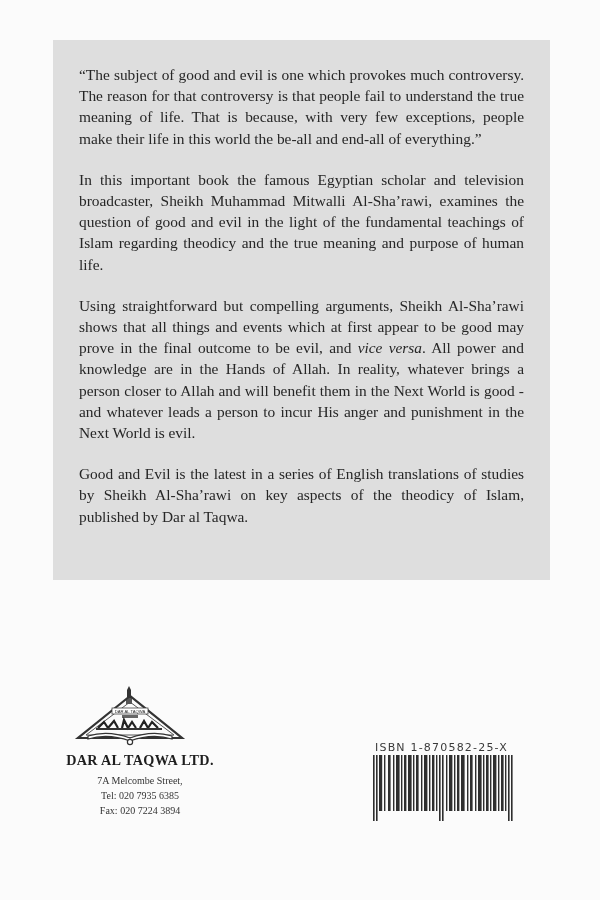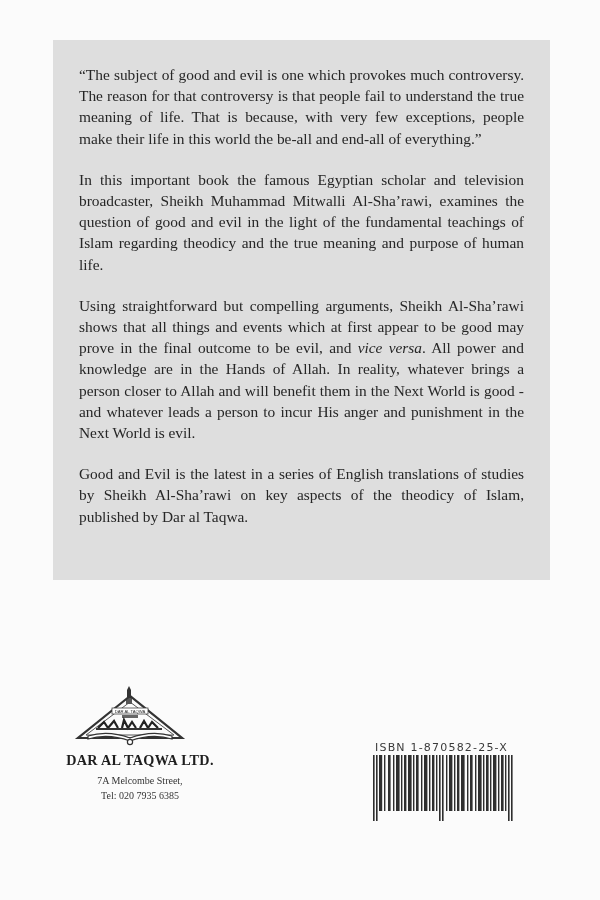--- a/index.html
+++ b/index.html
@@ -125,20 +125,21 @@
 
     <path d="M14 52 Q34 46 56 54 Q78 46 98 52 L98 55 Q78 49 56 57 Q34 49 14 55 Z" fill="#fff" stroke="#333" stroke-width="1.2"></path>
     <circle cx="56" cy="58" r="2.6" fill="#fff" stroke="#333" stroke-width="1.2"></circle>
   </svg>
 </div>
 
 <div class="publisher">
   <div class="publisher-name">DAR AL TAQWA LTD.</div>
   <div class="publisher-line">7A Melcombe Street,</div>
   <div class="publisher-line">Tel: 020 7935 6385</div>
+  <div class="publisher-line">Fax: 020 7224 3894</div>
 </div>
 
 <div class="isbn-block">
   <div class="isbn-label">ISBN 1-870582-25-X</div>
   <div class="barcode-wrap">
     <svg class="barcode-svg" width="146" height="70" viewBox="0 0 146 70" xmlns="http://www.w3.org/2000/svg">
       <g fill="#2e2e2e">
 
         <rect x="1" y="0" width="1.6" height="66"></rect>
         <rect x="4" y="0" width="1.6" height="66"></rect>

